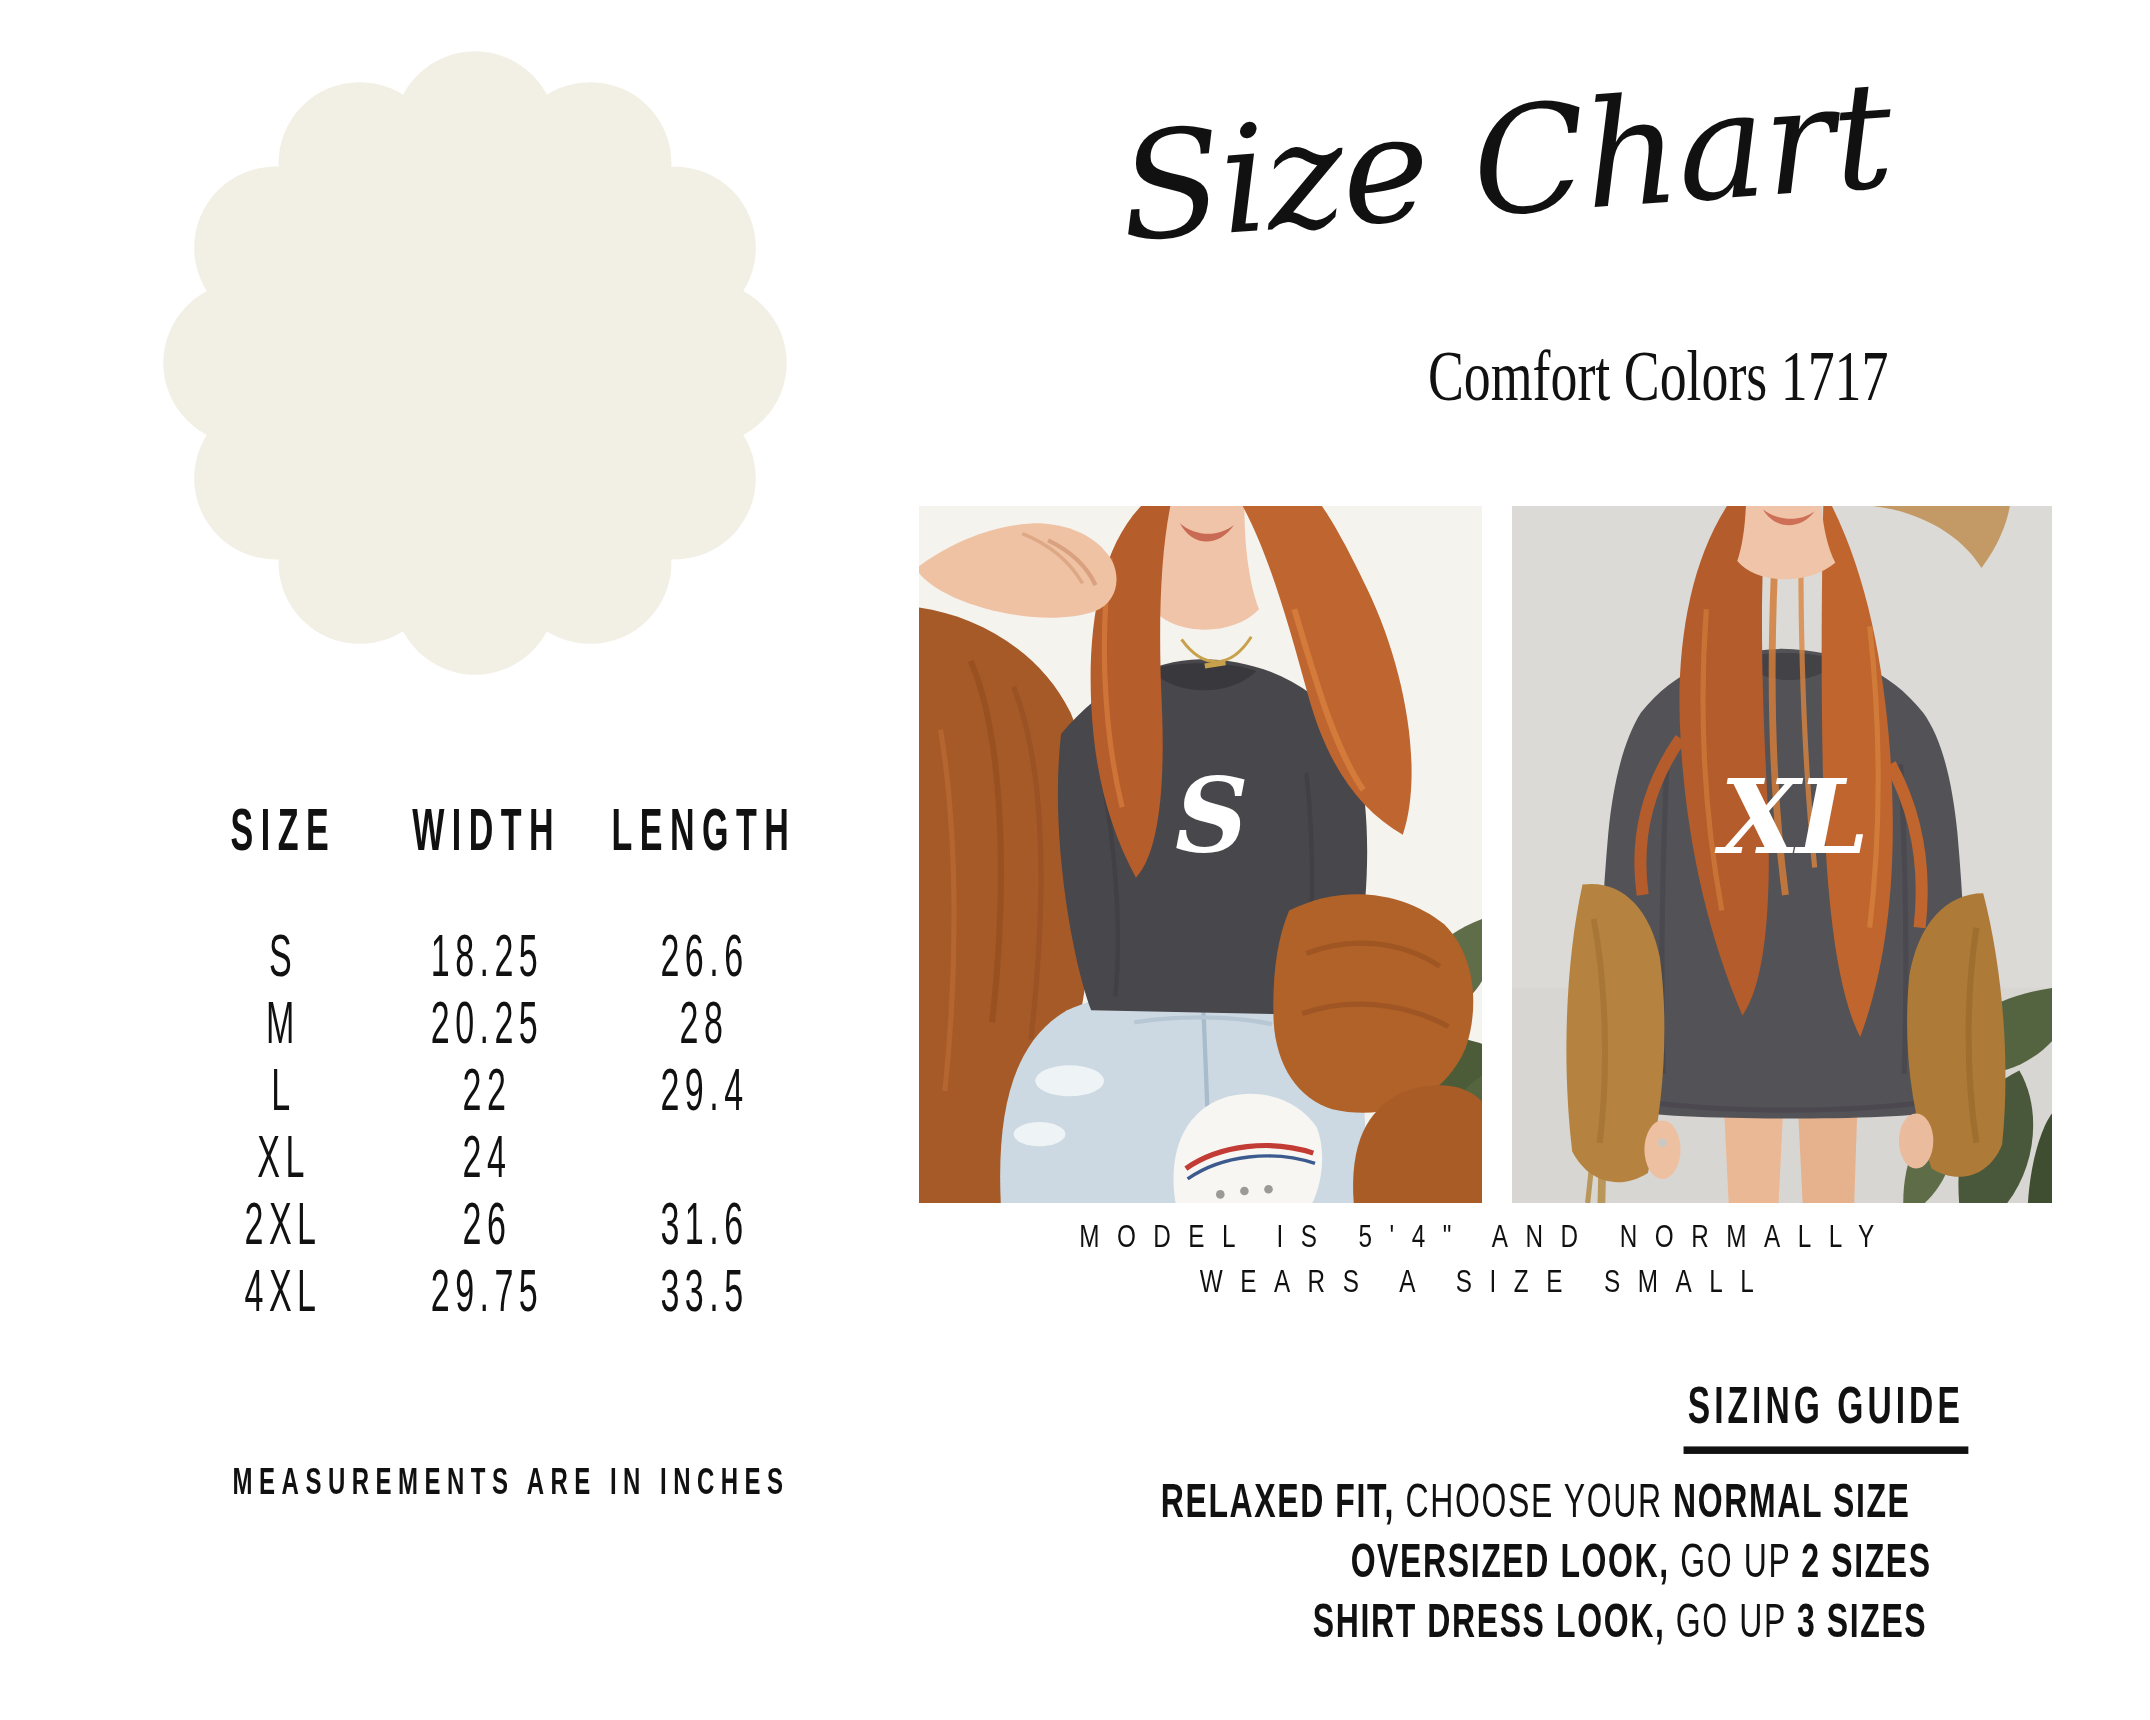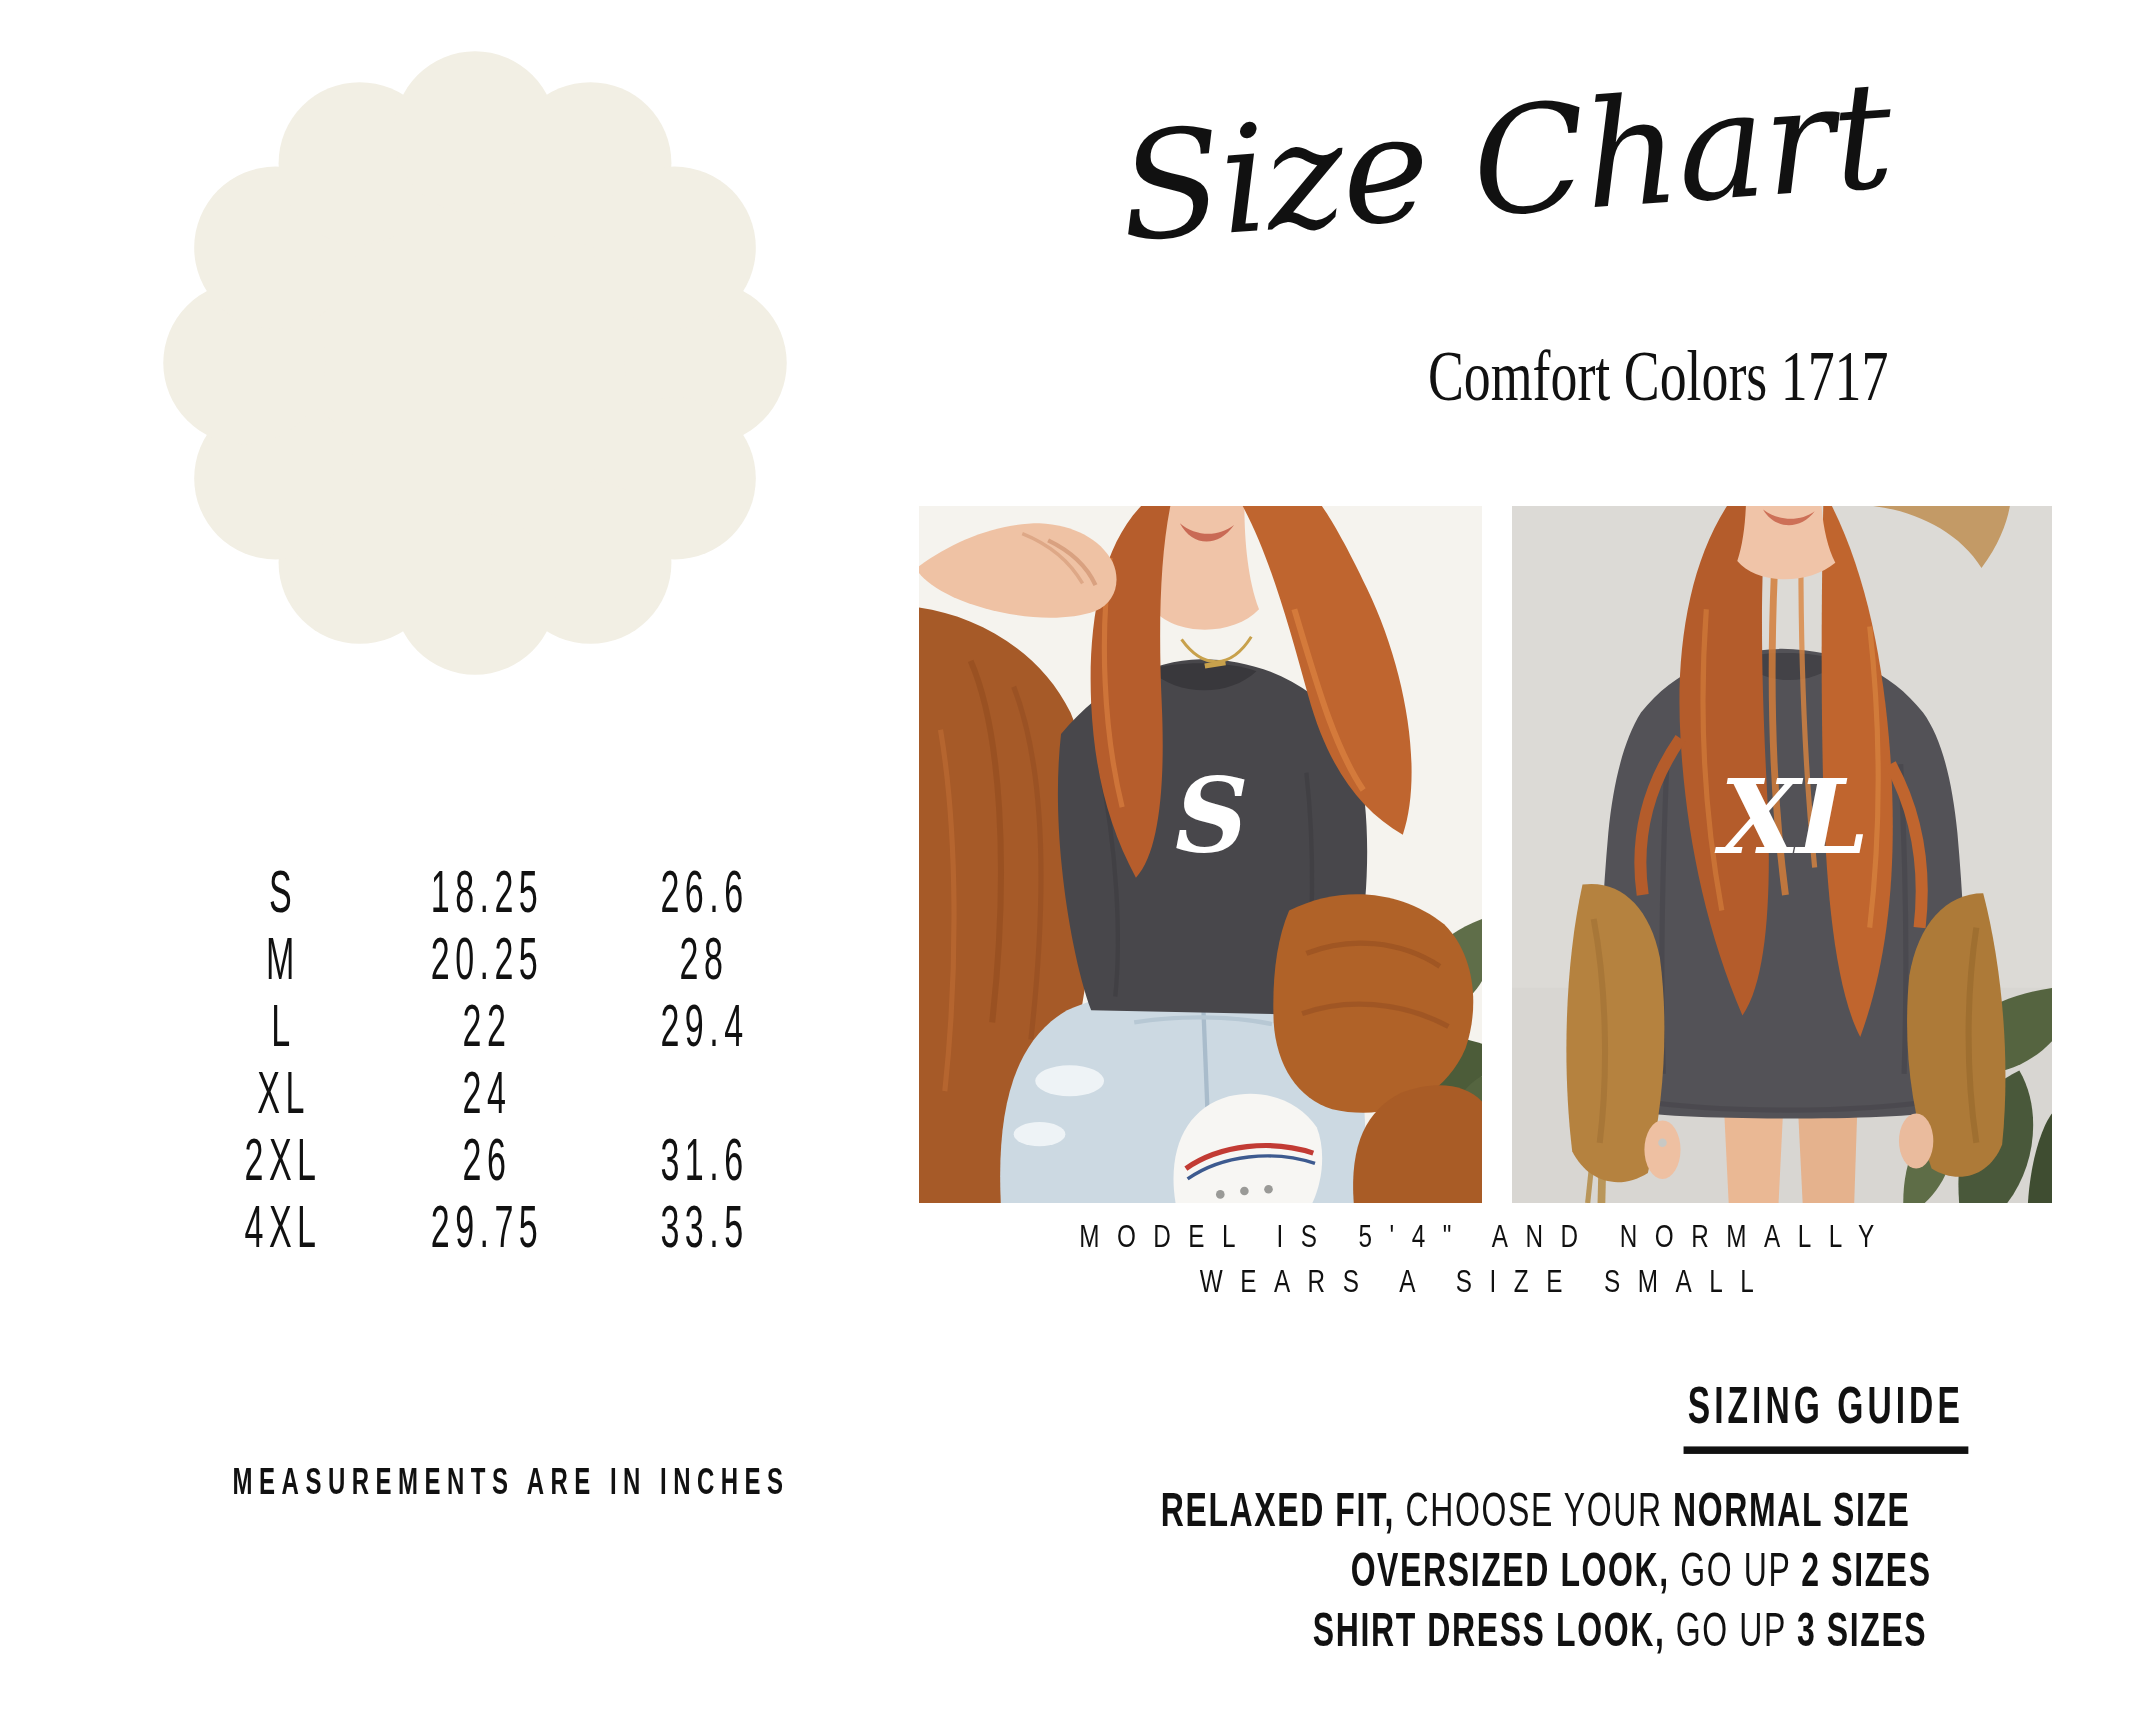--- a/index.html
+++ b/index.html
@@ -47,21 +47,21 @@
   .letter-xl{font-size:103px;letter-spacing:-3.4px;}
 
   
   .caption{left:919px;top:1217px;width:1133px;text-align:center;line-height:40px;}
   .caption .cnd3{font-size:27px;font-weight:400;letter-spacing:0.72em;}
 
   
   .guide{left:989px;top:1383px;width:1015px;text-align:right;}
   .guide-title{font-size:42px;font-weight:700;letter-spacing:0.12em;
       border-bottom:6px solid #111;padding:0 5.2px 8.6px 5.2px;transform:scale(0.8,1.25);}
-  .guide-lines{margin-top:38px;line-height:51px;}
+  .guide-lines{margin-top:29px;line-height:51px;}
   .guide-line .b{font-weight:700;}
   .guide-line .r{font-weight:400;}
   .guide-line{font-size:40px;letter-spacing:0.05em;}
 </style>
 </head>
 <body>
 
 <div class="page">
 
   <svg class="abs" style="left:159px;top:47px;" width="632" height="632" viewBox="0 0 740 740" aria-hidden="true">
@@ -81,20 +81,31 @@
       <circle cx="603.8" cy="235" r="95"></circle>
     </g>
   </svg>
 
   <div class="abs script-title">Size Chart</div>
   <div class="abs subtitle-wrap">
     <span class="subtitle">Comfort Colors 1717</span>
   </div>
 
   <div class="abs table">
+    <div class="t-grid t-head">
+      <div class="t-cell">
+          <span class="cnd th">SIZE</span>
+        </div>
+      <div class="t-cell">
+          <span class="cnd th">WIDTH</span>
+        </div>
+      <div class="t-cell">
+          <span class="cnd th">LENGTH</span>
+        </div>
+    </div>
     <div class="t-rows">
       <div class="t-grid">
         <div class="t-cell">
             <span class="cnd td">S</span>
           </div>
         <div class="t-cell">
             <span class="cnd td">18.25</span>
           </div>
         <div class="t-cell">
             <span class="cnd td">26.6</span>

